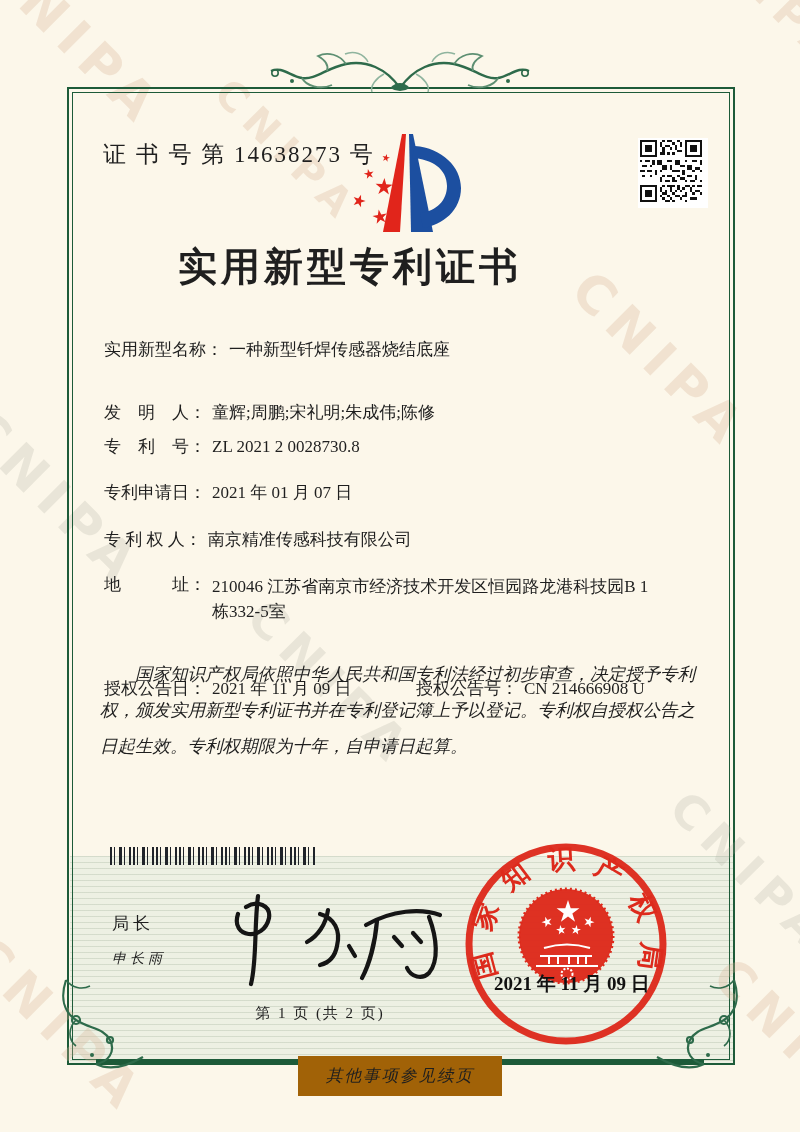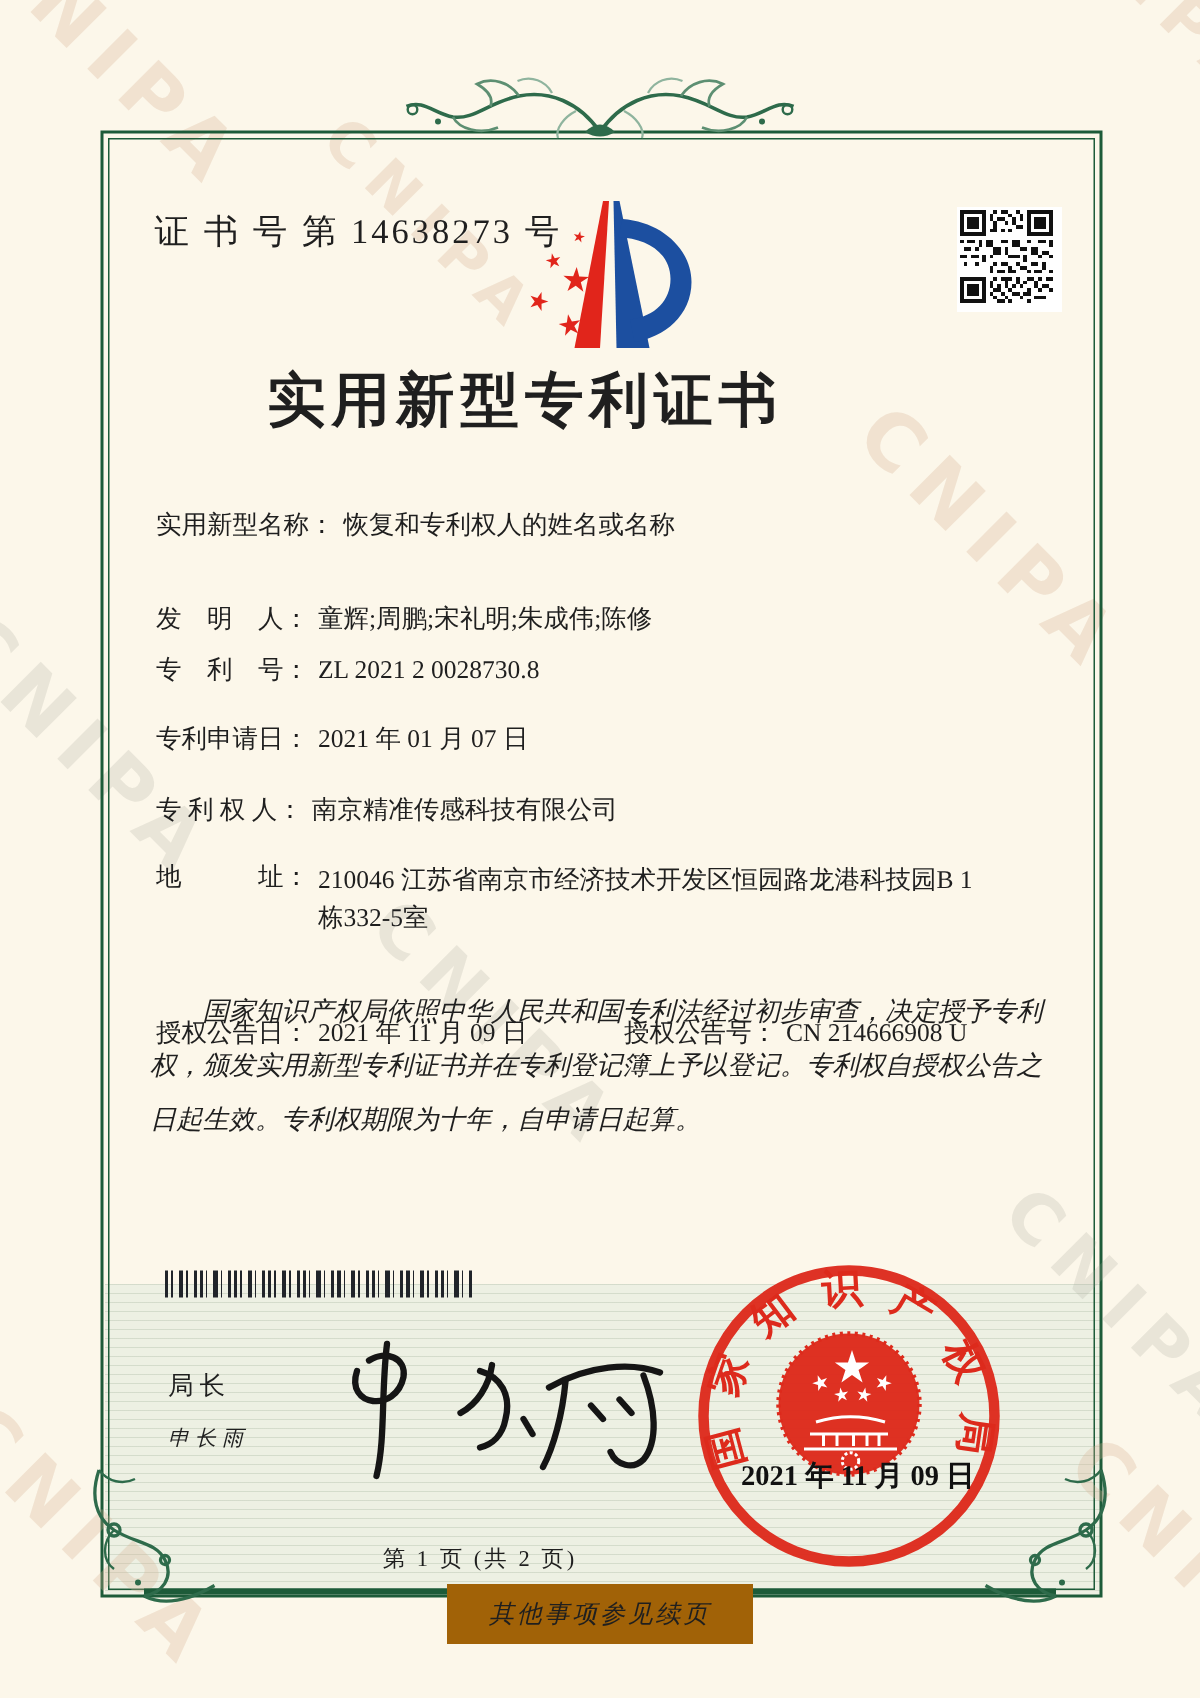--- a/index.html
+++ b/index.html
@@ -72,21 +72,21 @@
   .sig-title{position:absolute;left:112px;top:912px;font-size:17px;letter-spacing:4px;z-index:4;}
   .sig-name{position:absolute;left:112px;top:950px;font-size:14px;letter-spacing:4px;z-index:4;font-style:italic;}
   .sig-script{position:absolute;left:216px;top:880px;z-index:4;}
   
   .seal{position:absolute;left:459px;top:837px;z-index:5;}
   .seal-date{
     position:absolute;left:494px;top:971px;width:170px;z-index:6;
     font-size:19px;font-weight:bold;letter-spacing:0px;color:#111;white-space:nowrap;
   }
   
-  .page-no{position:absolute;left:0;top:1030px;width:640px;text-align:center;font-size:15px;letter-spacing:2px;z-index:4;}
+  .page-no{position:absolute;left:0;top:1004px;width:640px;text-align:center;font-size:15px;letter-spacing:2px;z-index:4;}
   .cont-note{
     position:absolute;left:50%;top:1056px;transform:translateX(-50%);z-index:6;
     background:#a16207;padding:9px 28px;font-size:16.5px;font-style:italic;letter-spacing:2px;white-space:nowrap;
   }
 </style>
 </head>
 <body>
 
 <div class="wm pink" style="left:-38px;top:8px;font-size:52px;">CNIPA</div>
 <div class="wm pink" style="left:195px;top:128px;font-size:40px;">CNIPA</div>
@@ -253,21 +253,21 @@
       <rect x="10" y="24" width="2" height="1"></rect>
         <rect x="13" y="24" width="1" height="1"></rect>
         <rect x="18" y="24" width="1" height="1"></rect>
     </g>
   </svg>
 </div>
 
 <div class="doc-title">实用新型专利证书</div>
 
 <div class="row" style="top:339px">
-  <span class="flabel">实用新型名称：</span><span class="fvalue">恢复和专利权人的姓名或名称</span>
+  <span class="flabel">实用新型名称：</span><span class="fvalue">一种新型钎焊传感器烧结底座</span>
 </div>
 <div class="row" style="top:402px">
   <span class="flabel">发　明　人：</span><span class="fvalue">童辉;周鹏;宋礼明;朱成伟;陈修</span>
 </div>
 <div class="row" style="top:436px">
   <span class="flabel">专　利　号：</span><span class="fvalue">ZL 2021 2 0028730.8</span>
 </div>
 <div class="row" style="top:482px">
   <span class="flabel">专利申请日：</span><span class="fvalue">2021 年 01 月 07 日</span>
 </div>

